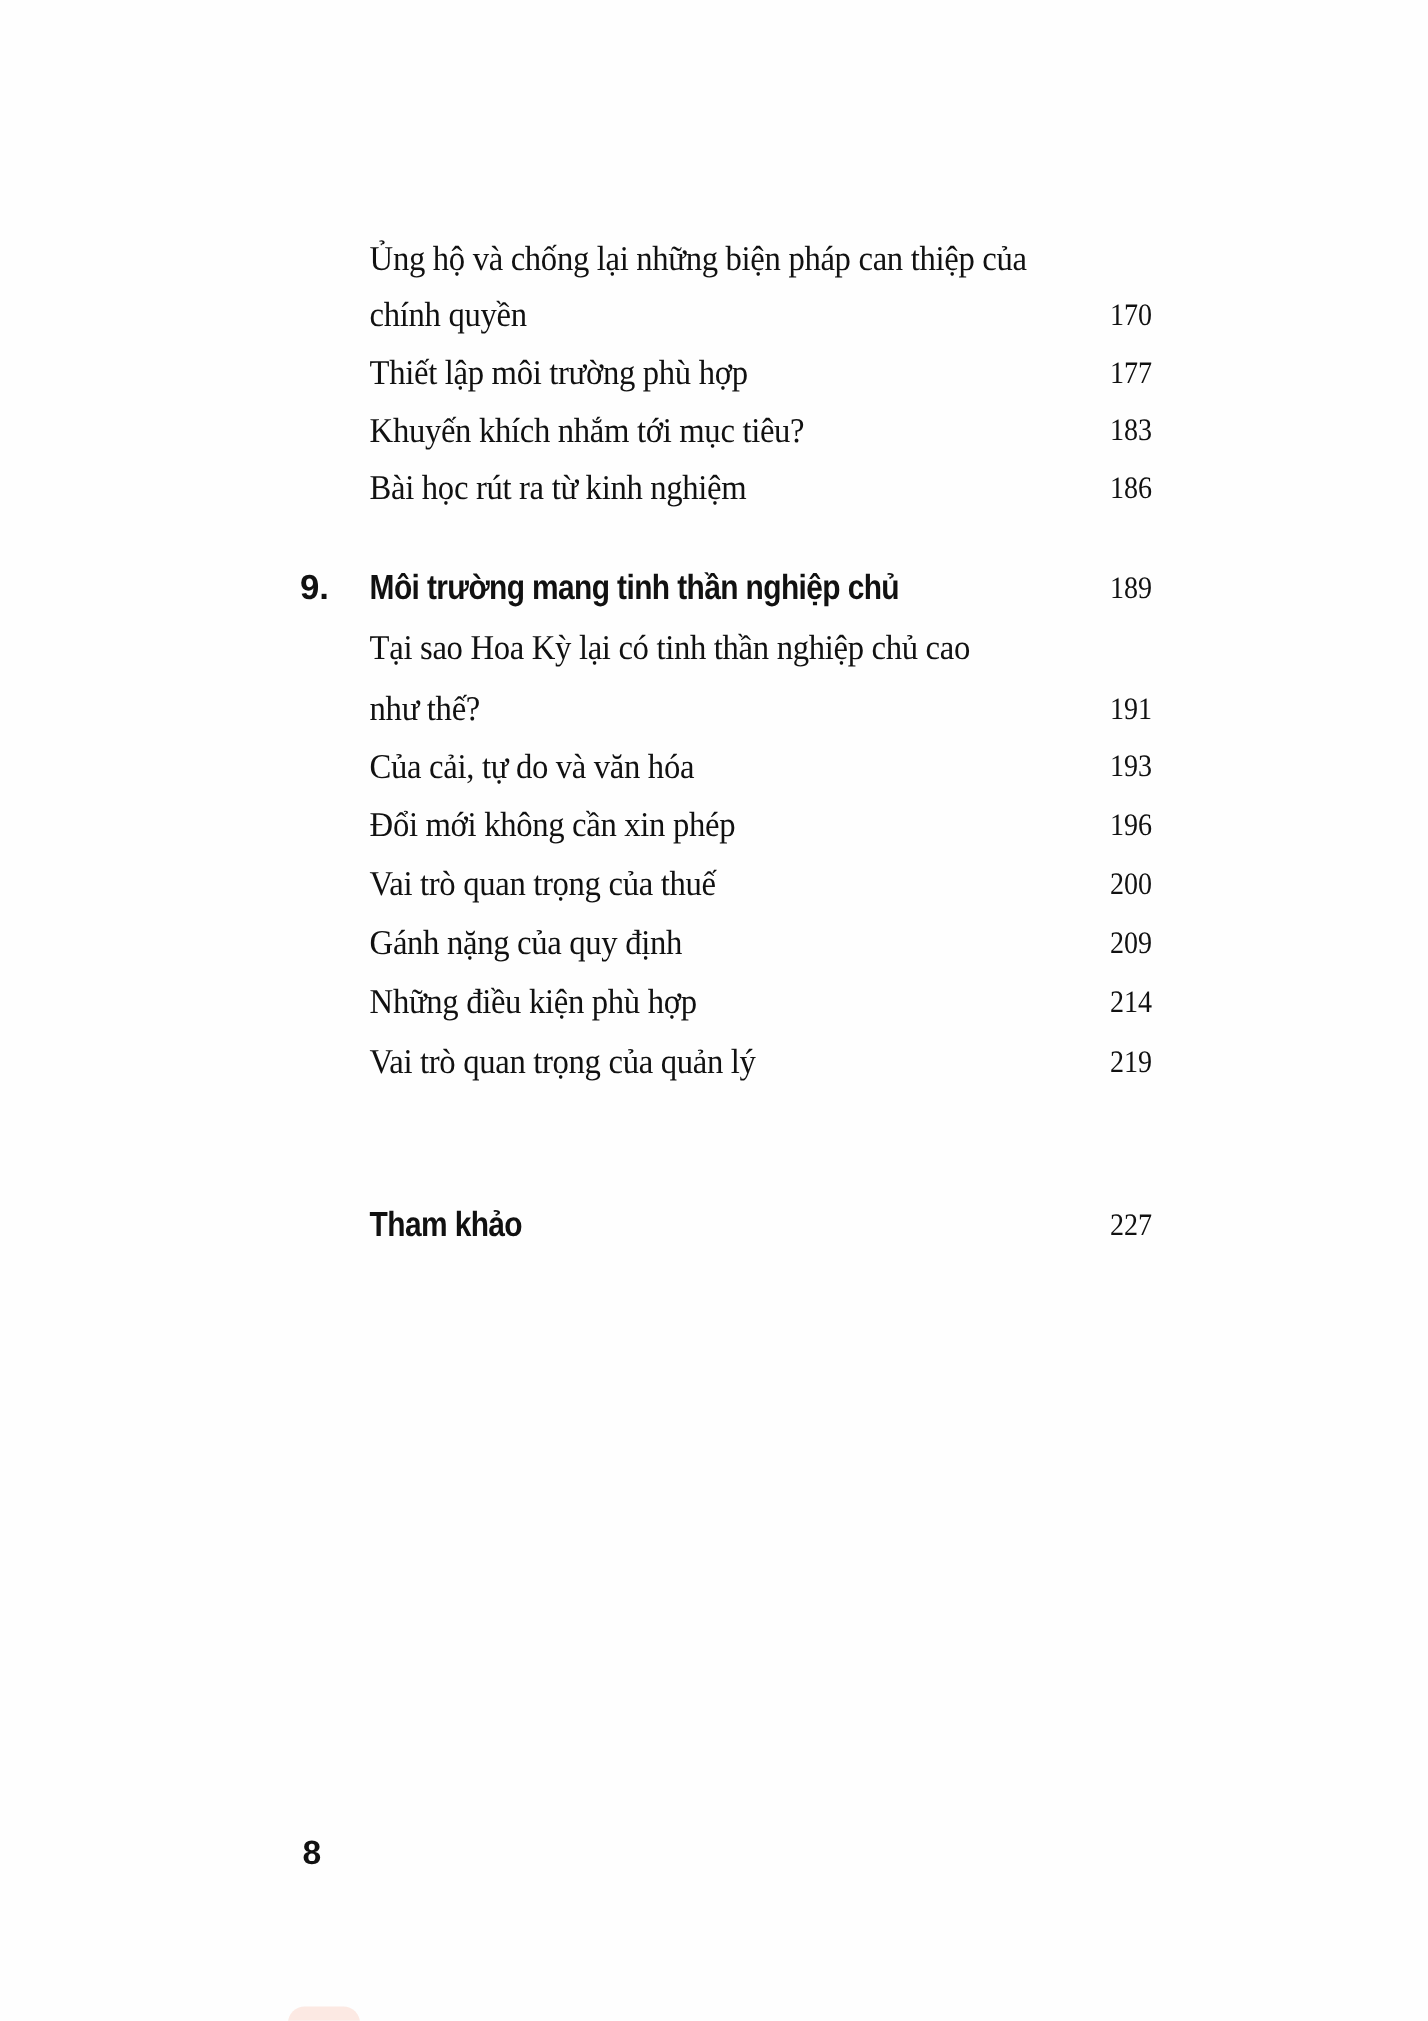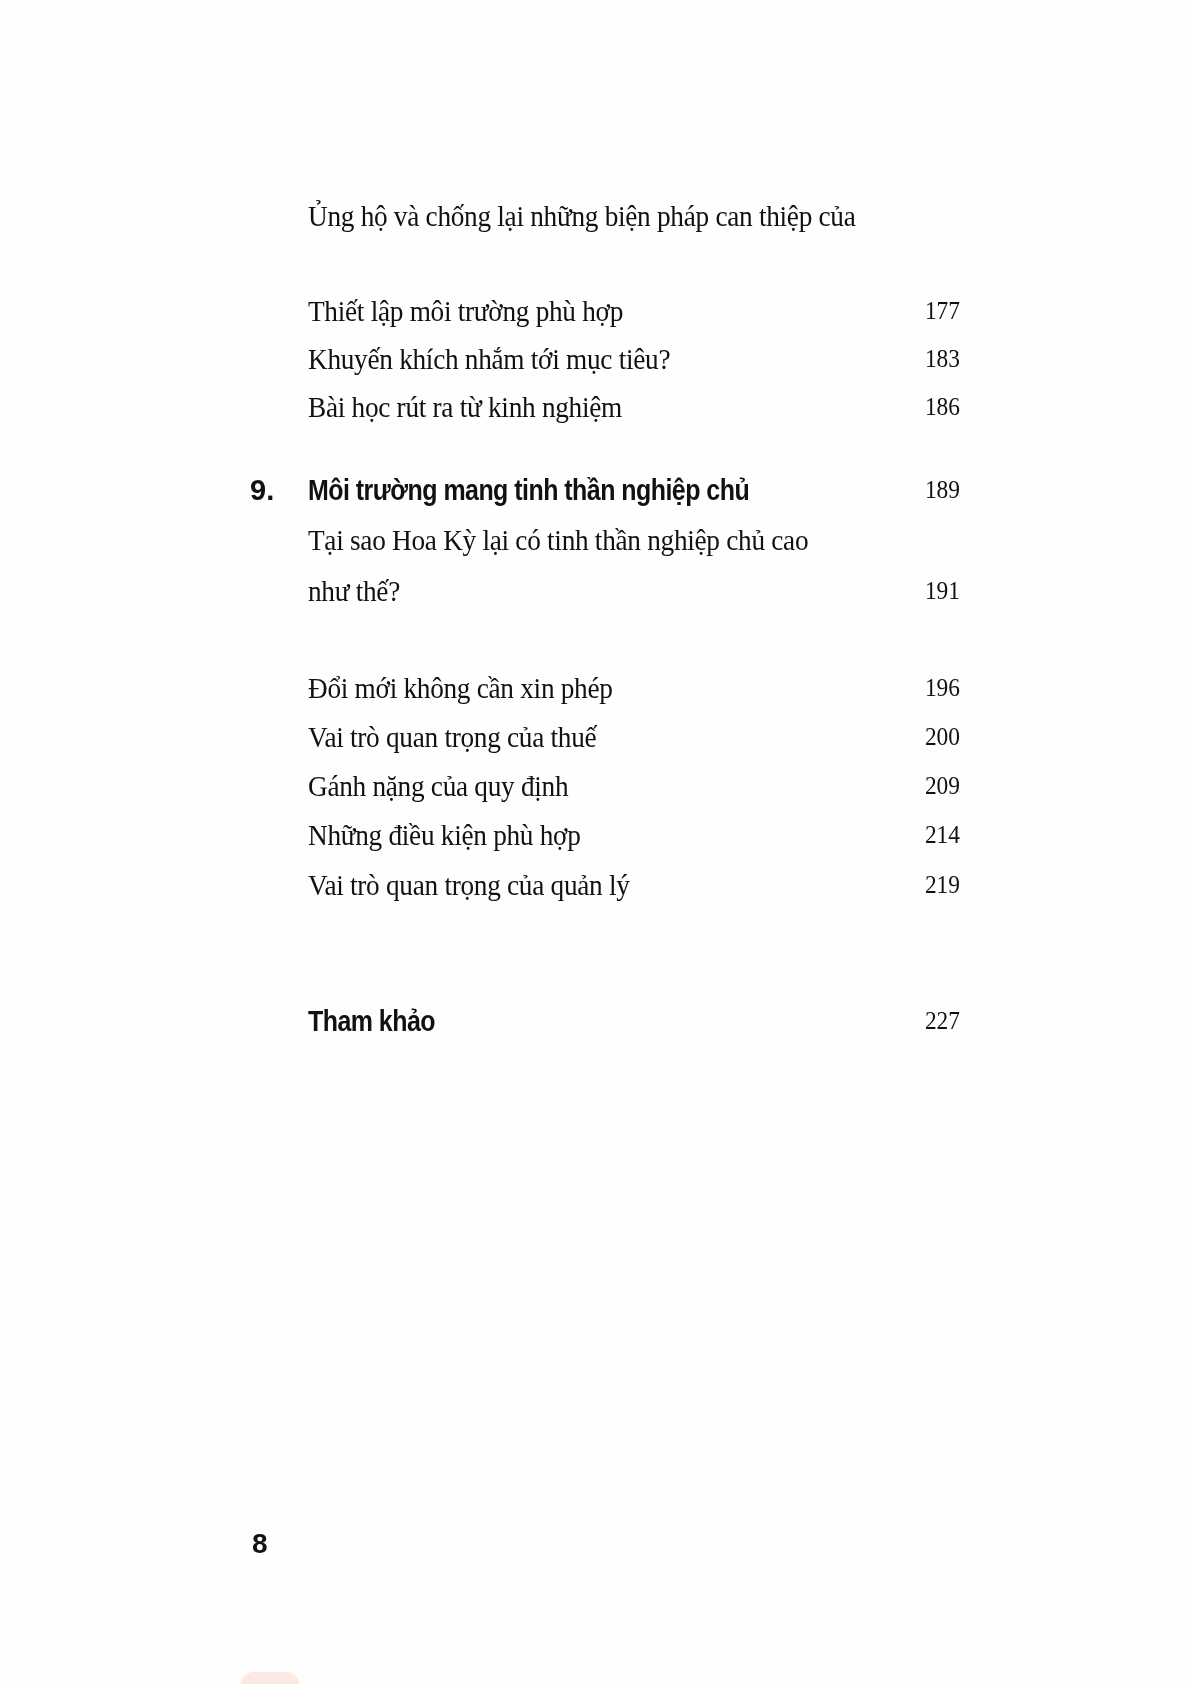--- a/index.html
+++ b/index.html
@@ -39,20 +39,24 @@
     }
   </style>
 </head>
 <body>
 
 <div class="page">
 
   <div class="row" style="top:196px;">
     <span class="entry-text">Ủng hộ và chống lại những biện pháp can thiệp của</span>
   </div>
+  <div class="row" style="top:243px;">
+    <span class="entry-text">chính quyền</span>
+    <span class="page-num">170</span>
+  </div>
   <div class="row" style="top:291px;">
     <span class="entry-text">Thiết lập môi trường phù hợp</span>
     <span class="page-num">177</span>
   </div>
   <div class="row" style="top:339px;">
     <span class="entry-text">Khuyến khích nhắm tới mục tiêu?</span>
     <span class="page-num">183</span>
   </div>
   <div class="row" style="top:387px;">
     <span class="entry-text">Bài học rút ra từ kinh nghiệm</span>
@@ -64,20 +68,24 @@
     <span class="entry-text">Môi trường mang tinh thần nghiệp chủ</span>
     <span class="page-num">189</span>
   </div>
 
   <div class="row" style="top:520px;">
     <span class="entry-text">Tại sao Hoa Kỳ lại có tinh thần nghiệp chủ cao</span>
   </div>
   <div class="row" style="top:571px;">
     <span class="entry-text">như thế?</span>
     <span class="page-num">191</span>
+  </div>
+  <div class="row" style="top:619px;">
+    <span class="entry-text">Của cải, tự do và văn hóa</span>
+    <span class="page-num">193</span>
   </div>
   <div class="row" style="top:668px;">
     <span class="entry-text">Đổi mới không cần xin phép</span>
     <span class="page-num">196</span>
   </div>
   <div class="row" style="top:717px;">
     <span class="entry-text">Vai trò quan trọng của thuế</span>
     <span class="page-num">200</span>
   </div>
   <div class="row" style="top:766px;text-decoration:underline;">

